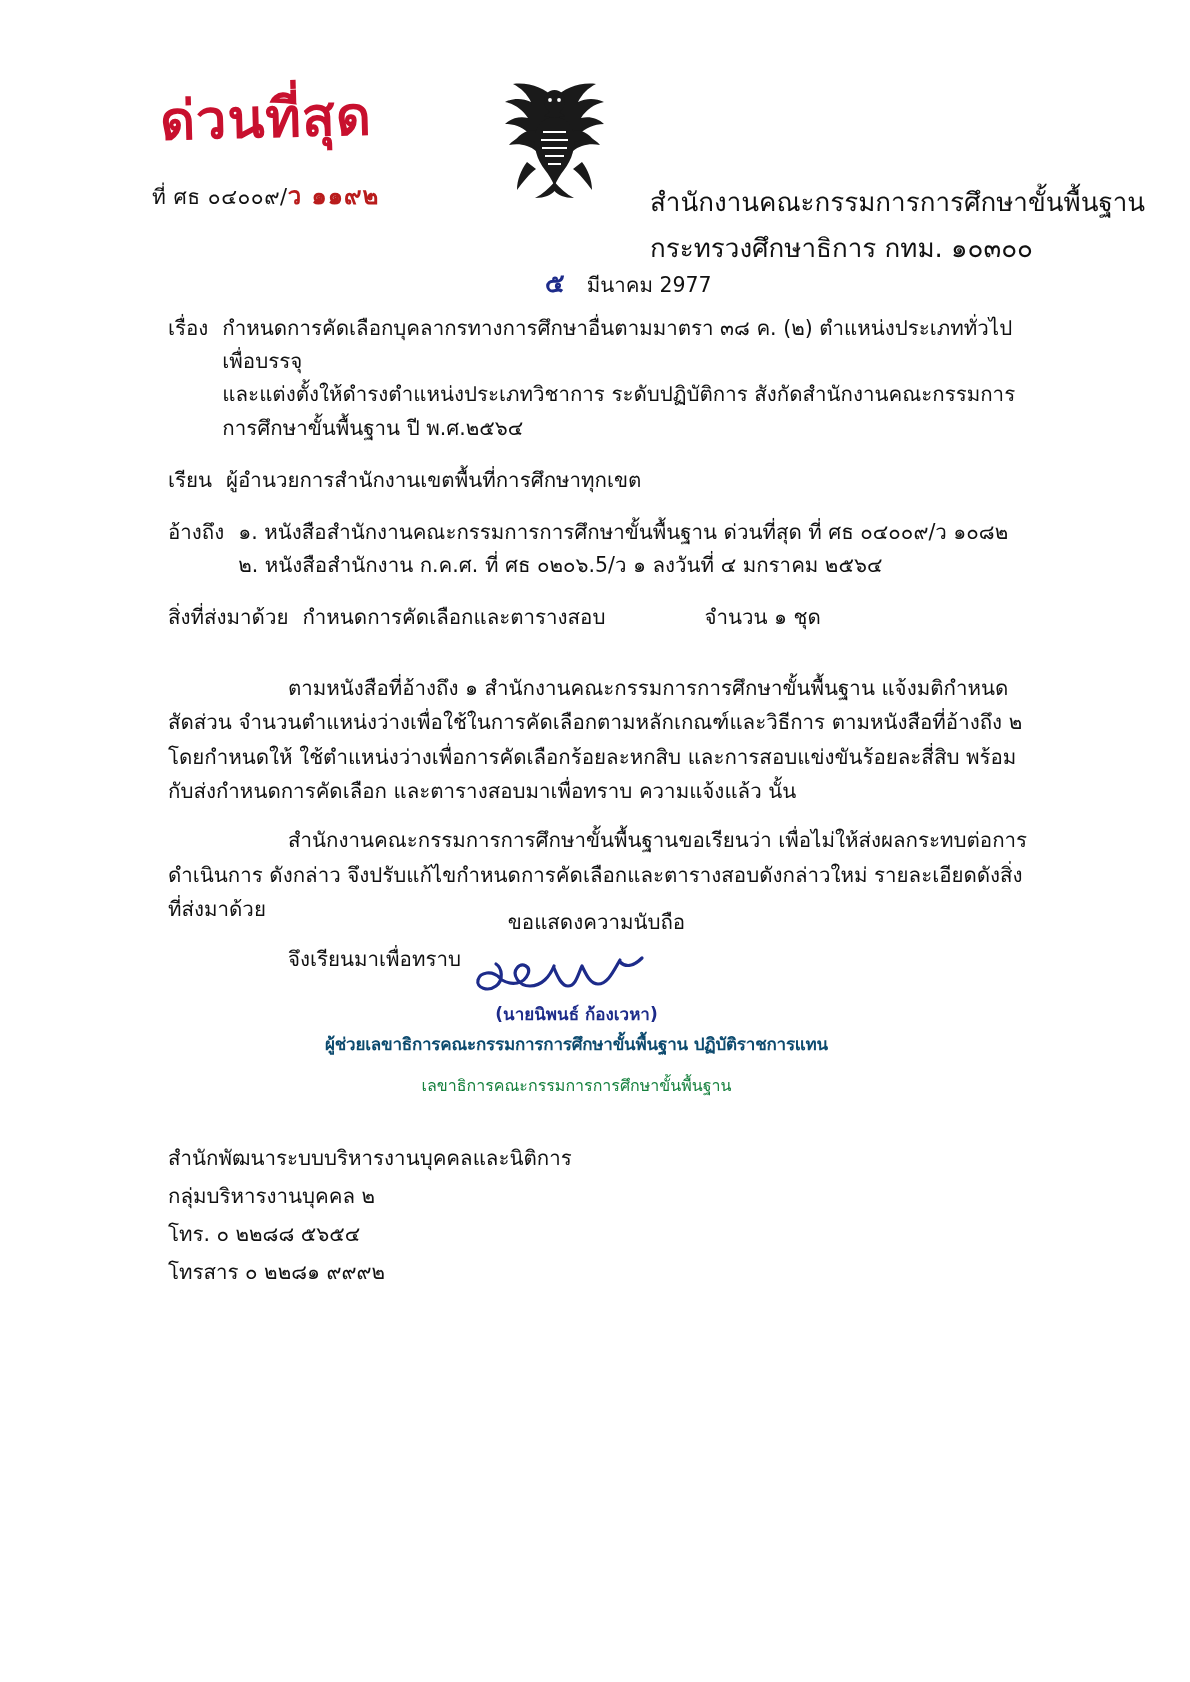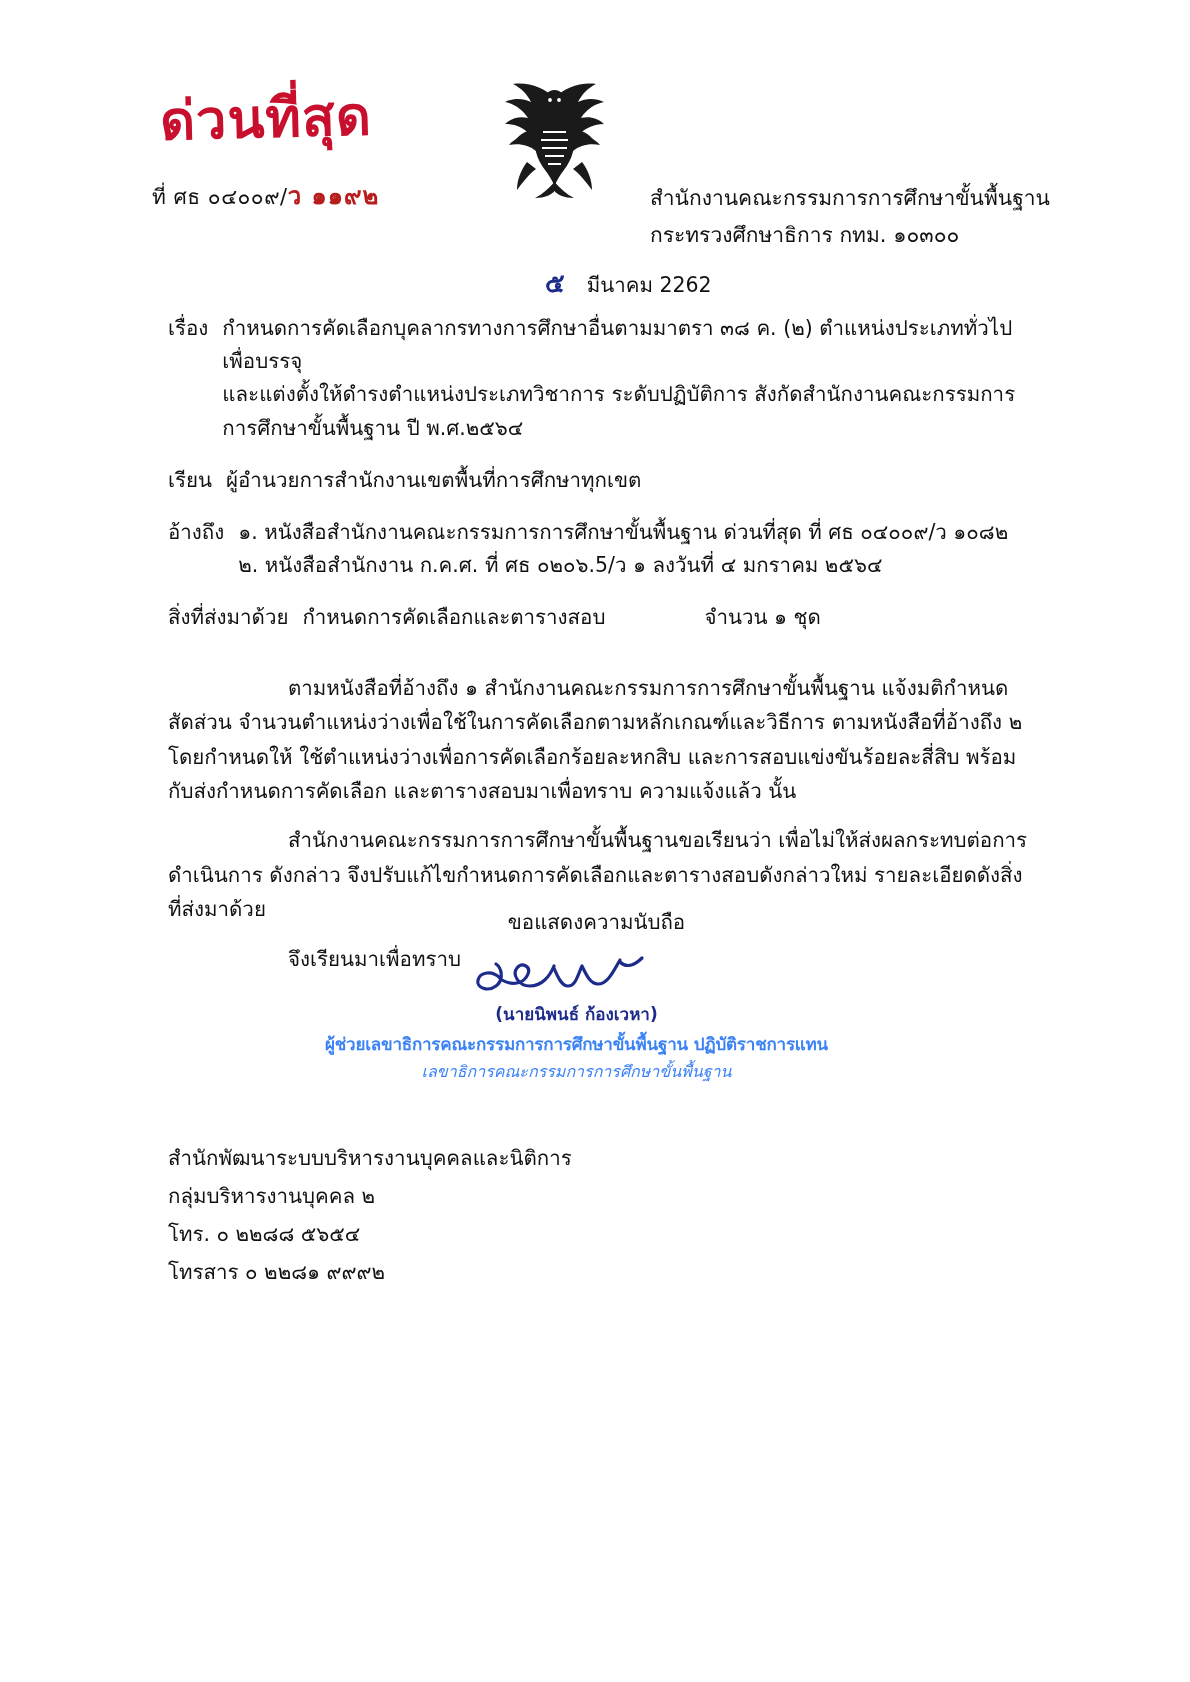--- a/index.html
+++ b/index.html
@@ -60,21 +60,21 @@
     width: 135px;
     height: 135px;
   }
 
   
   .agency {
     position: absolute;
     left: 650px;
     top: 180px;
     font-family: "DejaVu Sans", sans-serif;
-    font-size: 21px;
+    font-size: 26px;
     line-height: 1.75;
     color: #111111;
   }
 
   
   .date-line {
     position: absolute;
     left: 545px;
     top: 262px;
     font-family: "DejaVu Sans", sans-serif;
@@ -147,29 +147,28 @@
 
   .sign-name {
     font-size: 17px;
     font-weight: bold;
     color: #1d2b8a;
     margin-top: -4px;
   }
   .sign-title-1 {
     font-size: 17px;
     font-weight: bold;
-    color: #3b82f6;
+    color: #0c4a6e;
     margin-top: 3px;
     letter-spacing: -0.2px;
   }
   .sign-title-2 {
     font-size: 16px;
-    color: #3b82f6;
-    margin-top: 2px;
-    font-style: italic;
+    color: #15803d;
+    margin-top: 16px;
   }
 
   
   .footer-contact {
     position: absolute;
     left: 168px;
     top: 1140px;
     font-family: "DejaVu Sans", sans-serif;
     font-size: 20.5px;
     line-height: 1.85;
@@ -212,21 +211,21 @@
       </g>
     </svg>
   </div>
 
   <div class="agency">
     <div>สำนักงานคณะกรรมการการศึกษาขั้นพื้นฐาน</div>
     <div>กระทรวงศึกษาธิการ กทม. ๑๐๓๐๐</div>
   </div>
 
   <div class="date-line">
-    <span class="day-hand">๕</span><span>มีนาคม 2262</span>
+    <span class="day-hand">๕</span><span>มีนาคม 2977</span>
   </div>
 
   <div class="body-block">
 
     <div class="field-row">
       <div class="field-label">เรื่อง</div>
       <div class="field-value">
         <p>กำหนดการคัดเลือกบุคลากรทางการศึกษาอื่นตามมาตรา ๓๘ ค. (๒) ตำแหน่งประเภททั่วไป เพื่อบรรจุ</p>
         <p>และแต่งตั้งให้ดำรงตำแหน่งประเภทวิชาการ ระดับปฏิบัติการ สังกัดสำนักงานคณะกรรมการ</p>
         <p>การศึกษาขั้นพื้นฐาน ปี พ.ศ.๒๕๖๔</p>

